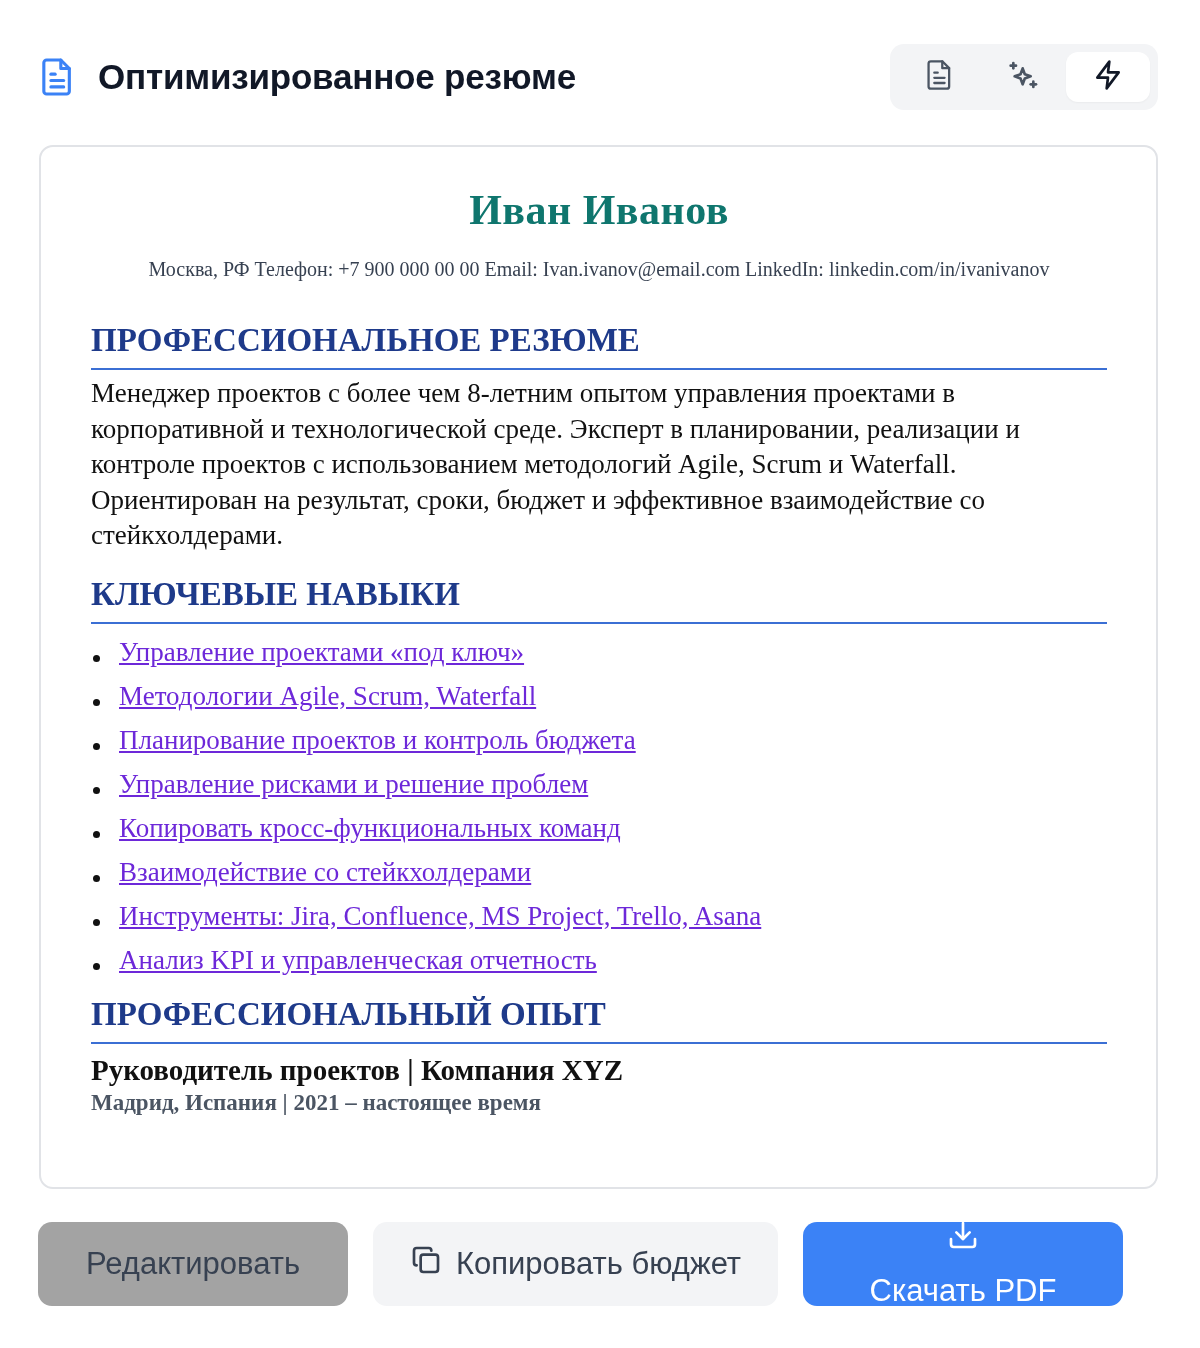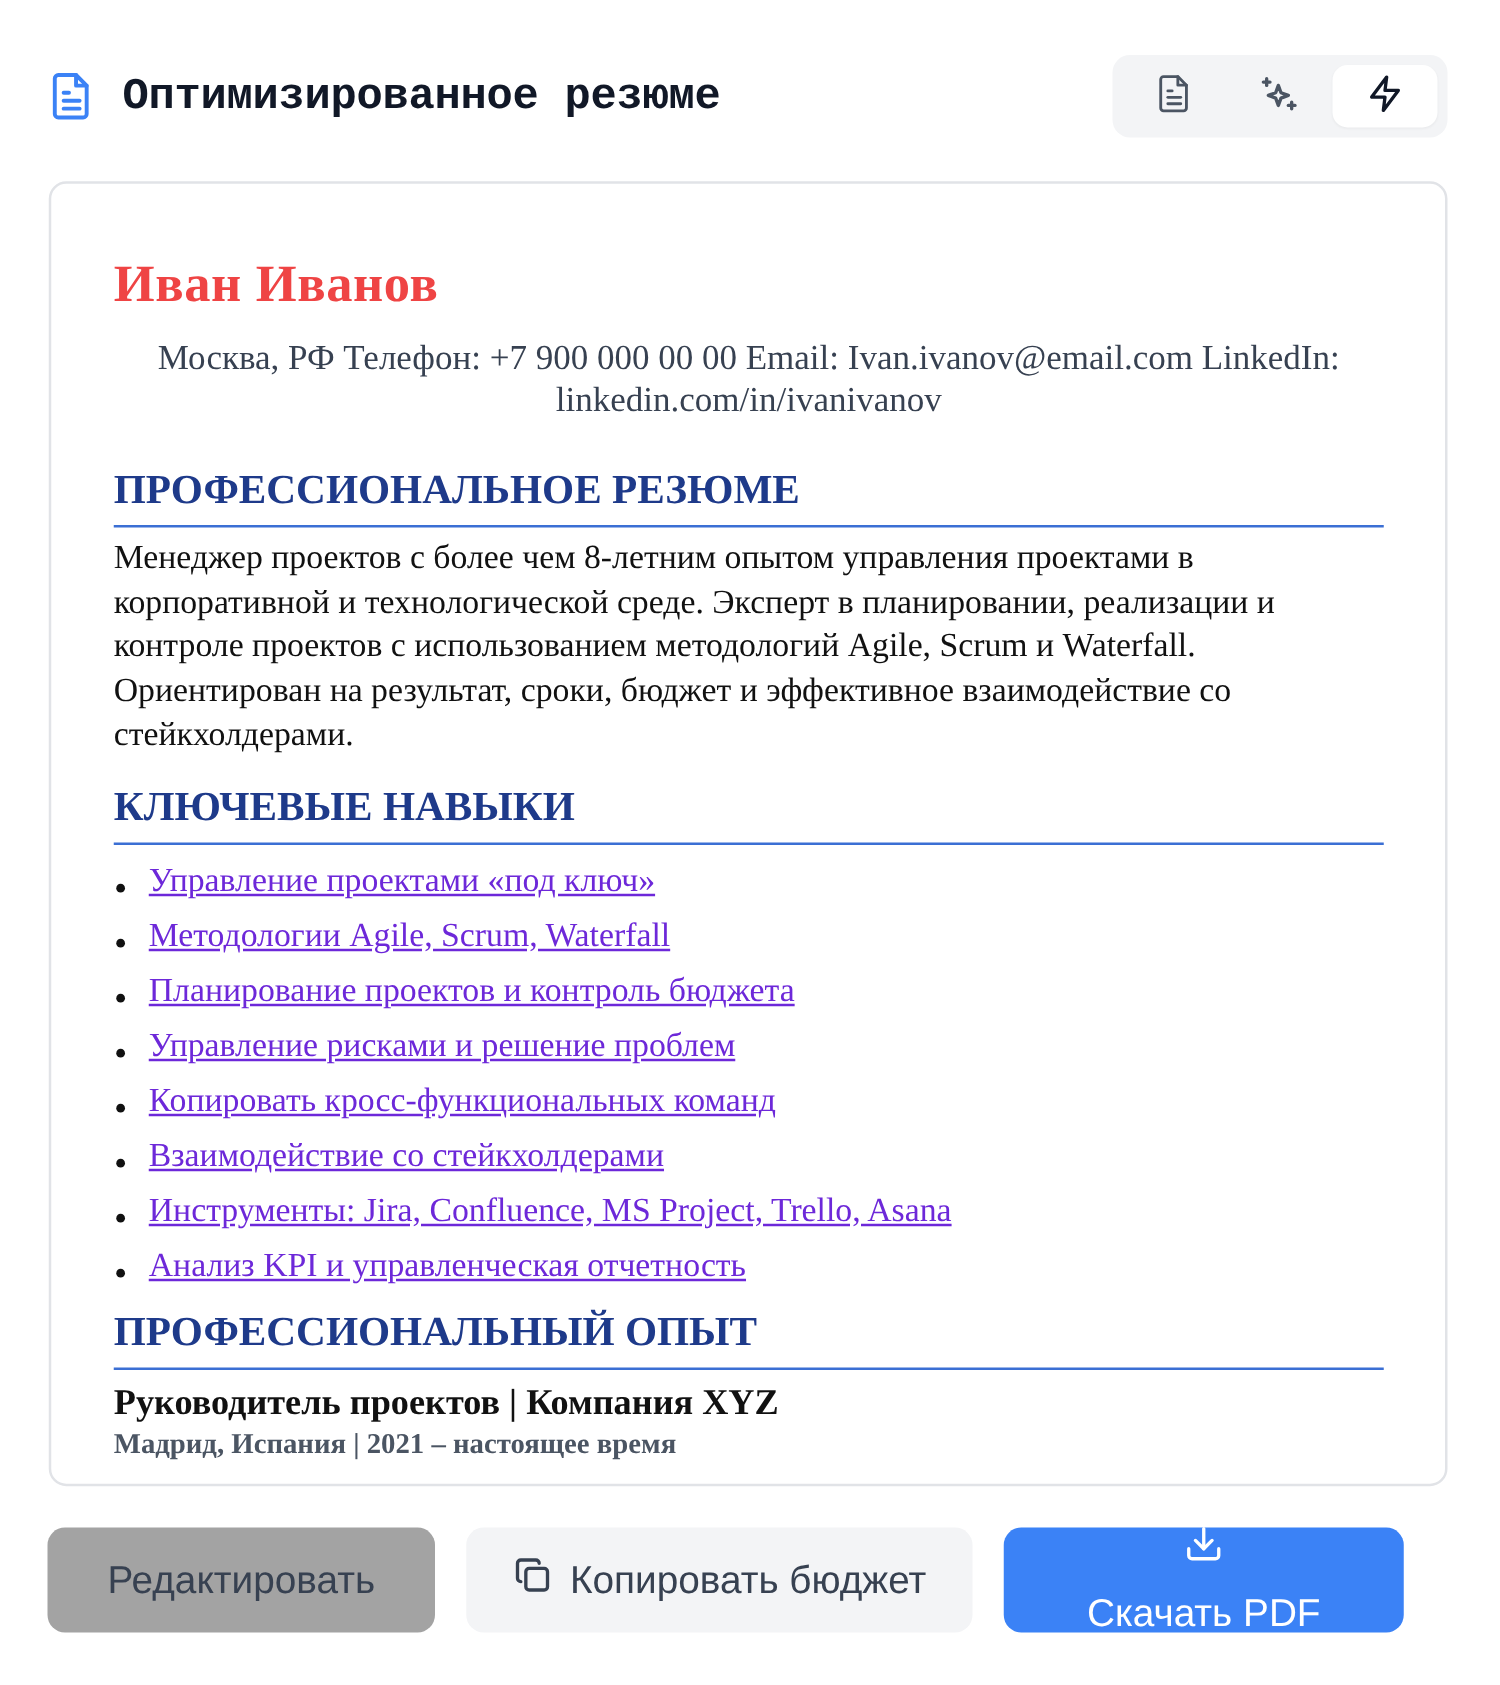--- a/index.html
+++ b/index.html
@@ -1,32 +1,32 @@
 <!DOCTYPE html>
 <html><head>
 <meta charset="utf-8">
 <style>
   * { box-sizing: border-box; margin: 0; padding: 0; }
   html, body { width: 1200px; height: 1348px; background: #ffffff; }
   body { font-family: "Liberation Sans", "DejaVu Sans", sans-serif; color: #111827; position: relative; overflow: hidden; }
 
   .header { position: absolute; left: 40px; top: 44px; width: 1118px; height: 66px; display: flex; align-items: center; justify-content: space-between; }
-  .title-wrap { display: flex; align-items: center; gap: 22px; font-family: Liberation Mono, monospace; }
+  .title-wrap { display: flex; align-items: center; gap: 22px; }
   .title-icon { width: 36px; height: 40px; display: flex; align-items: center; justify-content: center; }
   .title { font-size: 35px; font-weight: 700; color: #111827; letter-spacing: -0.2px; }
 
   .toggle { width: 268px; height: 66px; background: #f3f4f6; border-radius: 14px; display: flex; align-items: center; padding: 0 8px; gap: 0; }
   .toggle-btn { width: 84px; height: 50px; display: flex; align-items: center; justify-content: center; border-radius: 12px; cursor: pointer; }
   .toggle-btn.active { background: #ffffff; box-shadow: 0 1px 2px rgba(0,0,0,0.04); }
 
   .card { position: absolute; left: 39px; top: 145px; width: 1119px; height: 1044px; border: 2px solid #e1e3e7; border-radius: 14px; background: #fff; overflow: hidden; }
 
   .resume { font-family: "Liberation Serif", "DejaVu Serif", serif; position: absolute; left: 50px; top: 0; width: 1016px; }
-  .name { font-size: 42px; font-weight: 700; color: #ef4444; margin-top: 55px; line-height: 52px; letter-spacing: 0.5px; }
-  .contact { text-align: center; font-size: 28px; color: #374151; line-height: 34px; margin-top: 16px; padding: 0 20px; }
+  .name { text-align: center; font-size: 42px; font-weight: 700; color: #0f766e; margin-top: 37px; line-height: 52px; letter-spacing: 0.5px; }
+  .contact { text-align: center; font-size: 20px; color: #374151; line-height: 34px; margin-top: 16px; padding: 0 20px; }
 
   .section-h { font-size: 33px; font-weight: 700; color: #1e3a8a; line-height: 40px; padding-bottom: 8px; border-bottom: 2px solid #3b6fd4; }
   .sec1 { margin-top: 34px; }
   .summary { font-size: 27px; line-height: 35.5px; color: #111; margin-top: 6px; }
   .sec2 { margin-top: 20px; }
   .skills { list-style: none; margin-top: 6px; }
   .skills li { font-size: 27px; line-height: 44px; color: #6d28d9; position: relative; padding-left: 28px; text-decoration: underline; }
   .skills li::before { content: ""; position: absolute; left: 2px; top: 25px; width: 7px; height: 7px; border-radius: 50%; background: #111; }
   .sec3 { margin-top: 12px; }
   .job-title { font-size: 29px; font-weight: 700; color: #111; line-height: 36px; margin-top: 8px; }

